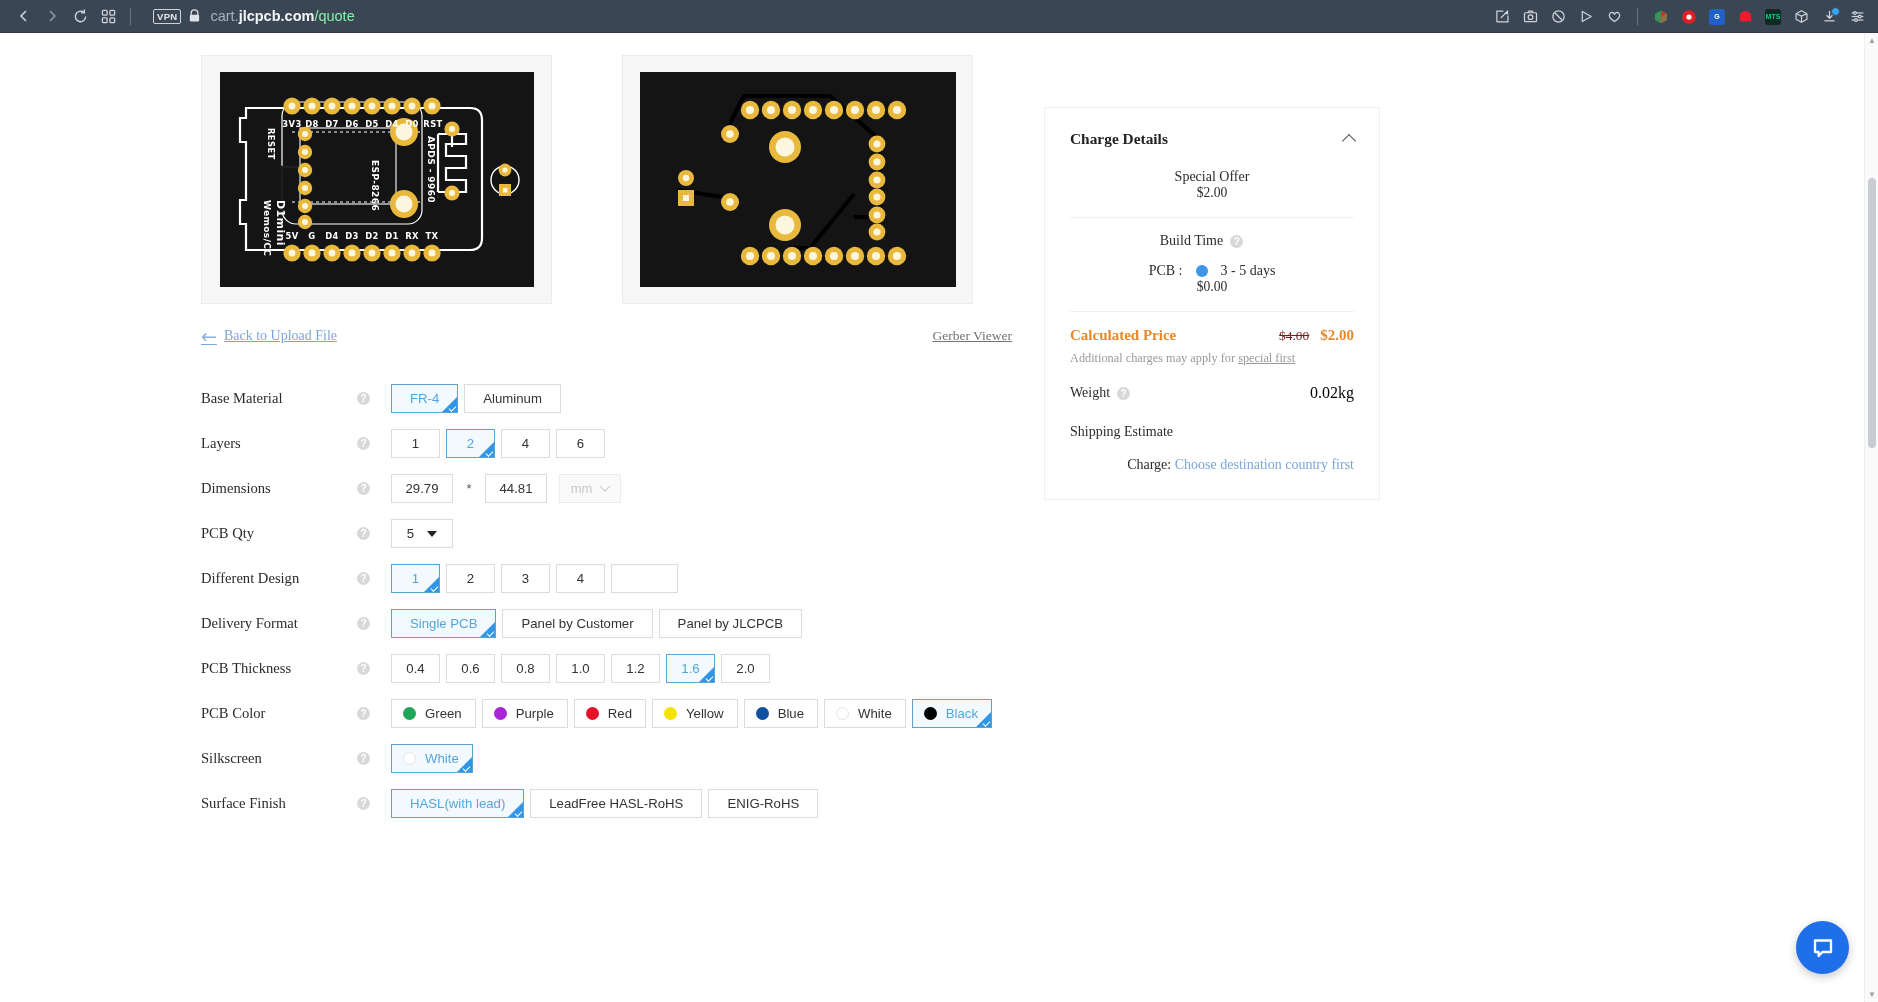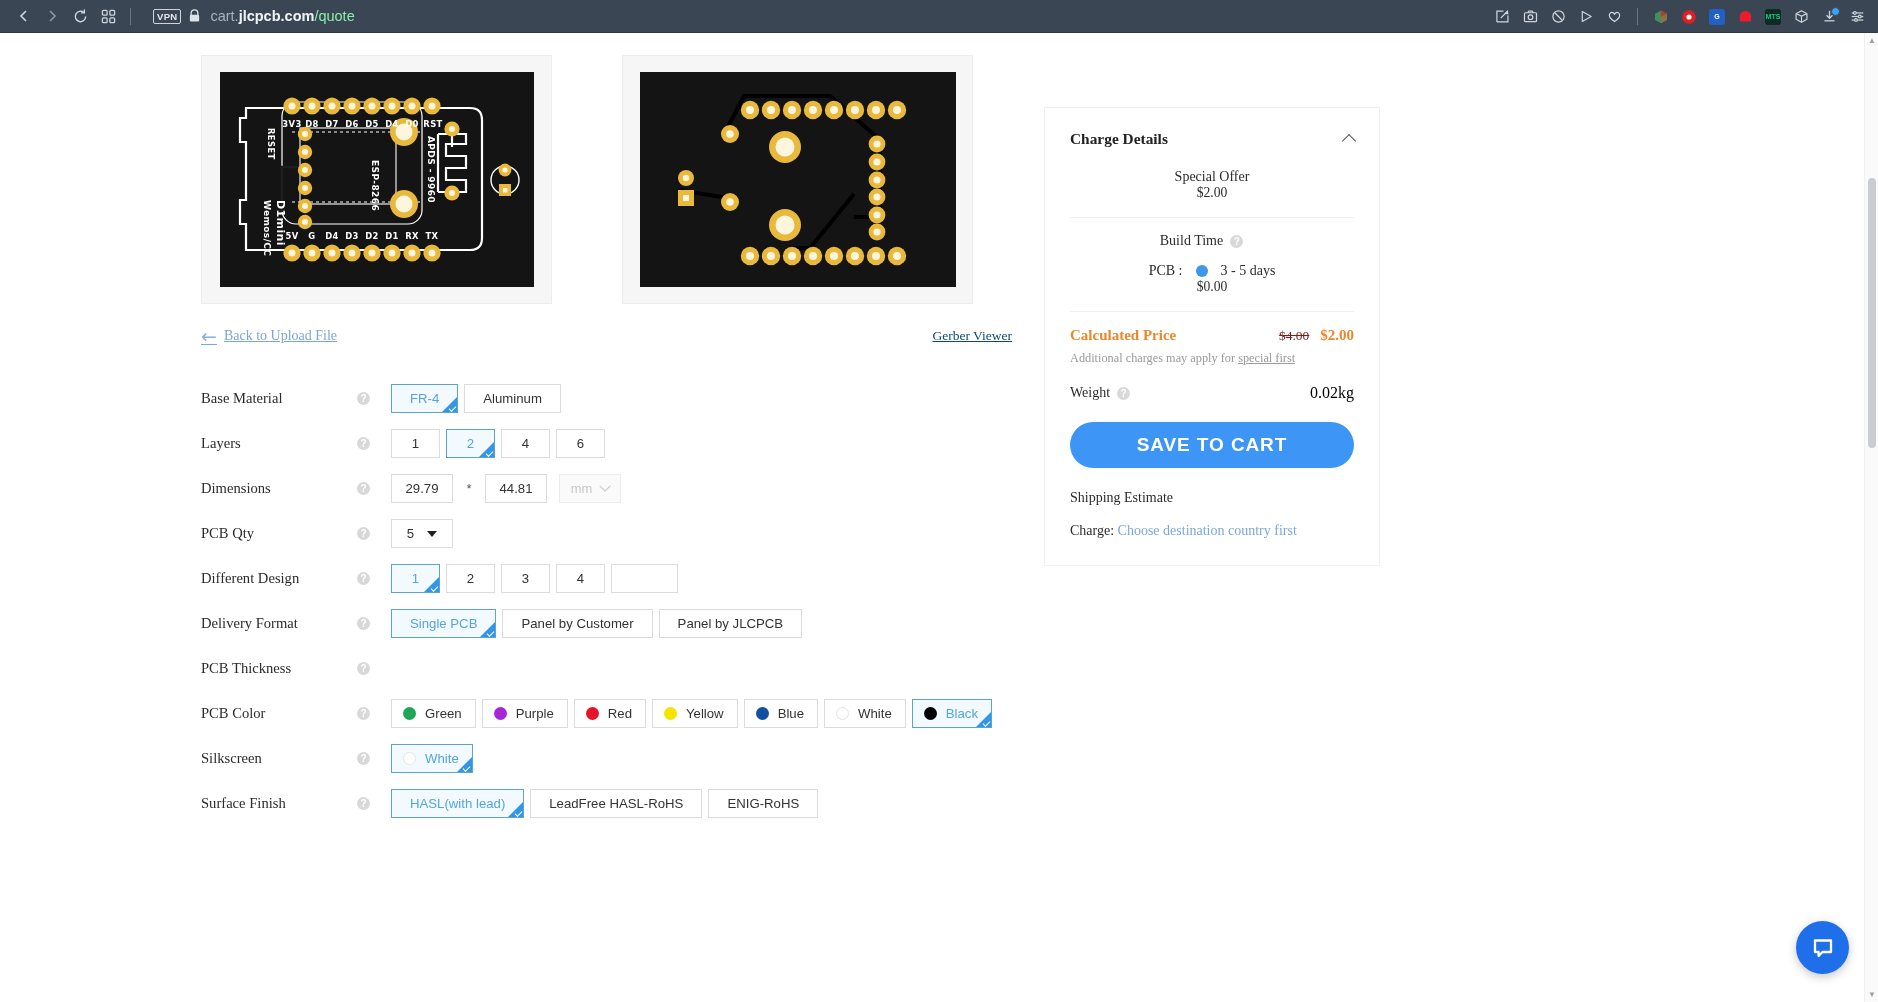--- a/index.html
+++ b/index.html
@@ -126,21 +126,21 @@
 
   .links-row {
     display: flex; justify-content: space-between; align-items: center;
     margin-top: 24px; padding-right: 1px;
   }
   .back-link {
     display: flex; align-items: center; gap: 7px;
     color: #7aa7d9; font-size: 14px;
   }
   .back-link .arr { font-size: 19px; line-height: 14px; color: #8ab0dd; font-family:"DejaVu Sans",sans-serif; }
-  .gerber-link { color: #0c4a6e; font-size: 13.5px; }
+  .gerber-link { color: #737373; font-size: 13.5px; }
 
   
   .form { margin-top: 32px; }
   .frow {
     display: flex; align-items: center;
     min-height: 45px;
     margin-bottom: 0;
   }
   .flabel {
     width: 156px; flex: none;
@@ -275,21 +275,21 @@
     width: 100%; height: 46px;
     background: #3d96f5;
     border-radius: 25px;
     display:flex;align-items:center;justify-content:center;
     font-family:"Liberation Sans",sans-serif;
     font-size: 19px; font-weight: 700; color:#fff;
     letter-spacing: .9px;
     cursor:pointer;
   }
   .ship-est { margin-top: 22px; font-size:14px; color:#2b2b2b; }
-  .charge-ln { margin-top: 17px; font-size:14px; color:#2b2b2b; }
+  .charge-ln { margin-top: 17px; font-size:14px; color:#2b2b2b;text-align:right; }
   .charge-ln a { color:#7aa7d9; text-decoration:none; }
 
   
   .chat {
     position: absolute; right: 29px; bottom: 28px;
     width: 53px; height: 53px; border-radius: 50%;
     background: #1f6feb;
     display:flex;align-items:center;justify-content:center;
     box-shadow: 0 3px 10px rgba(0,0,0,.22);
     cursor:pointer;
@@ -463,21 +463,20 @@
       <div class="addl"><span>Additional charges may apply for </span><a href="#">special first</a></div>
 
       <div class="weight-row">
         <span class="weight-lbl">
           <span>Weight</span>
           <span class="help" style="margin-right:0;">?</span>
         </span>
         <span class="amt">0.02kg</span>
       </div>
 
-      <div class="cart-btn">SAVE TO CART</div>
 
       <div class="ship-est">Shipping Estimate</div>
       <div class="charge-ln"><span>Charge: </span><a href="#">Choose destination country first</a></div>
     </div>
 
     <div class="main-col">
 
 
       <div class="previews">
 
@@ -779,20 +778,43 @@
                 <span>Panel by Customer</span>
               </div>
               <div class="opt wide">
                 <span>Panel by JLCPCB</span>
               </div>
             </div>
           </div>
           <div class="frow">
             <div class="flabel">PCB Thickness</div>
             <div class="help">?</div>
+            <div class="opts">
+              <div class="opt">
+                <span>0.4</span>
+              </div>
+              <div class="opt">
+                <span>0.6</span>
+              </div>
+              <div class="opt">
+                <span>0.8</span>
+              </div>
+              <div class="opt">
+                <span>1.0</span>
+              </div>
+              <div class="opt">
+                <span>1.2</span>
+              </div>
+              <div class="opt sel">
+                <span>1.6</span>
+              </div>
+              <div class="opt">
+                <span>2.0</span>
+              </div>
+            </div>
           </div>
           <div class="frow">
             <div class="flabel">PCB Color</div>
             <div class="help">?</div>
             <div class="opts">
               <div class="opt color">
                 <span class="colordot" style="background: rgb(31, 167, 87);"></span>
                 <span class="lbl">Green</span>
               </div>
               <div class="opt color">

